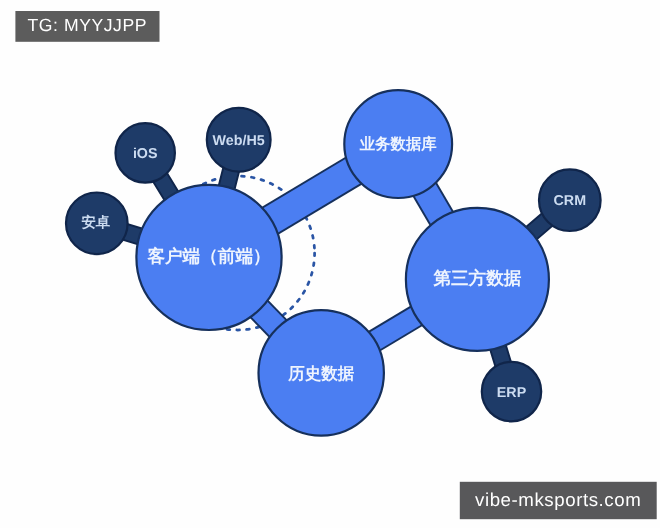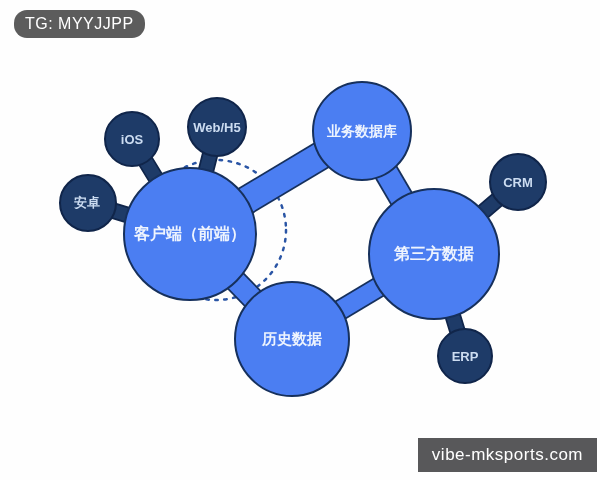--- a/index.html
+++ b/index.html
@@ -26,21 +26,20 @@
     white-space: nowrap;
     letter-spacing: 0.5px;
   }
   .badge.tg {
     left: 14px;
     top: 10px;
     background: #5c5c5c;
     font-size: 16px;
     line-height: 20px;
     padding: 4px 11px;
-    border-radius: 13px;
   }
   .badge.site {
     right: 3px;
     top: 438px;
     background: #58585a;
     font-size: 17px;
     line-height: 22px;
     padding: 6px 14px;
     text-align: center;
   }

